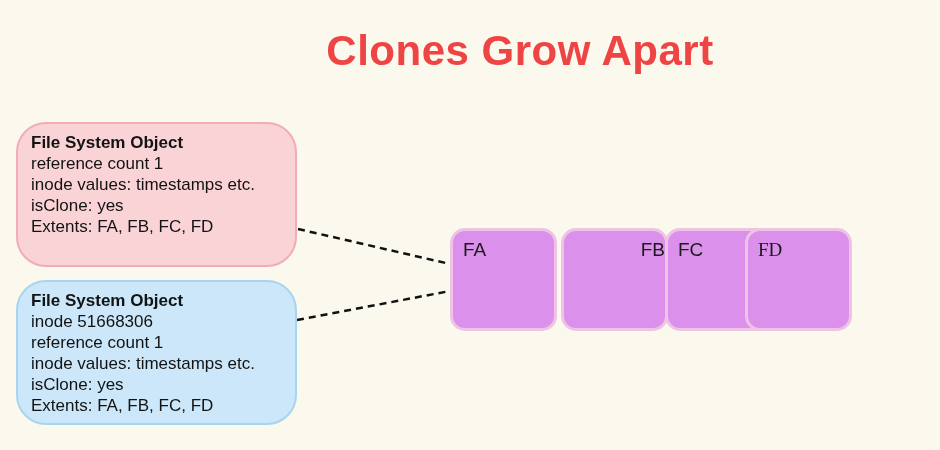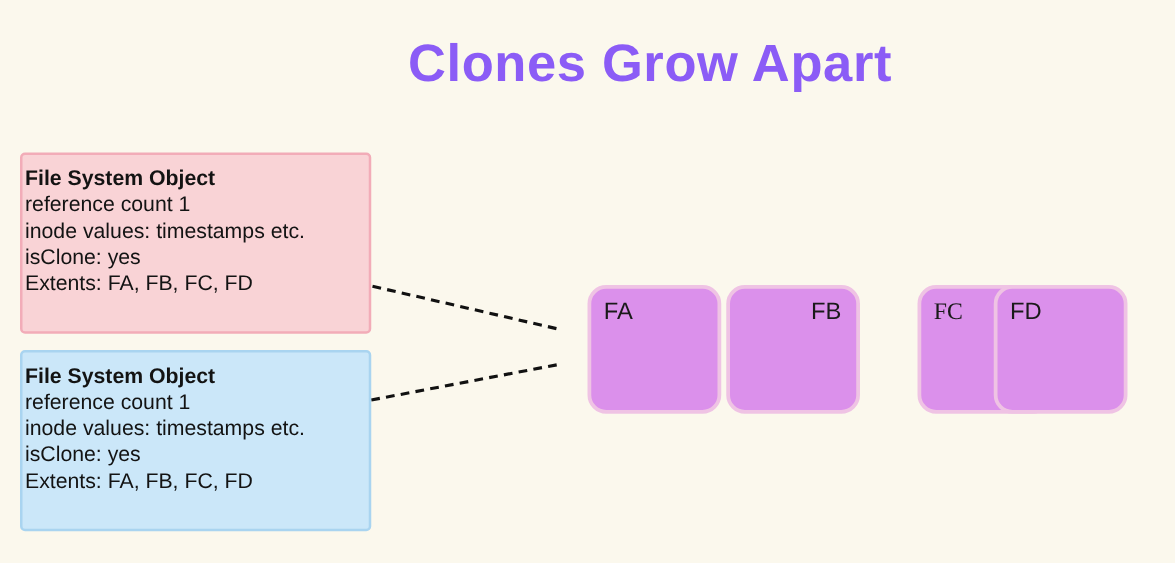--- a/index.html
+++ b/index.html
@@ -14,31 +14,31 @@
   }
   .page-title {
     position: absolute;
     top: 30px;
     left: 100px;
     width: 840px;
     text-align: center;
     font-size: 42px;
     line-height: 42px;
     font-weight: bold;
-    color: #8b5cf6;
+    color: #ef4444;
     letter-spacing: 0.5px;
   }
   .fso-card {
     position: absolute;
     left: 16px;
     width: 281px;
     height: 145px;
     box-sizing: border-box;
-    border-radius: 4px;
-    padding: 8px 2px;
+    border-radius: 30px;
+    padding: 8px 13px;
     font-size: 17px;
     line-height: 21px;
     color: #131313;
   }
   .fso-card.pink {
     top: 122px;
     background: #F9D3D6;
     border: 2px solid #F2ACB8;
   }
   .fso-card.blue {
@@ -60,27 +60,26 @@
     top: 228px;
     width: 107px;
     height: 103px;
     box-sizing: border-box;
     background: #DB90EB;
     border: 3px solid #EFC3E4;
     border-radius: 15px;
     font-size: 19px;
     line-height: 22px;
     color: #1a1a1a;
-    padding: 8px 12px 0 10px;
-    margin-left: 20px;
+    padding: 8px 0 0 10px;
   }
   .extent-box.ext-0 { left: 450px; }
   .extent-box.ext-1 { left: 561px; text-align: right; }
-  .extent-box.ext-2 { left: 714px; font-family: Liberation Serif, serif; }
-  .extent-box.ext-3 { left: 775px; }
+  .extent-box.ext-2 { left: 665px; }
+  .extent-box.ext-3 { left: 745px; font-family: Liberation Serif, serif; }
 </style>
 </head>
 <body>
 
 <div class="page-title">Clones Grow Apart</div>
 
 <svg class="connectors" viewBox="0 0 940 450" xmlns="http://www.w3.org/2000/svg">
   <line x1="298" y1="229" x2="450" y2="264" stroke="#111111" stroke-width="2.5" stroke-dasharray="7 5"></line>
   <line x1="297" y1="320" x2="450" y2="291" stroke="#111111" stroke-width="2.5" stroke-dasharray="7 5"></line>
 </svg>
@@ -88,20 +87,21 @@
 <div class="fso-card pink">
   <div class="fso-heading">File System Object</div>
   <div class="fso-line">reference count 1</div>
   <div class="fso-line">inode values: timestamps etc.</div>
   <div class="fso-line">isClone: yes</div>
   <div class="fso-line">Extents: FA, FB, FC, FD</div>
 </div>
 
 <div class="fso-card blue">
   <div class="fso-heading">File System Object</div>
+  <div class="fso-line">inode 51668306</div>
   <div class="fso-line">reference count 1</div>
   <div class="fso-line">inode values: timestamps etc.</div>
   <div class="fso-line">isClone: yes</div>
   <div class="fso-line">Extents: FA, FB, FC, FD</div>
 </div>
 
 <div class="extent-box ext-0">
   <span>FA</span>
 </div>
 <div class="extent-box ext-1">

